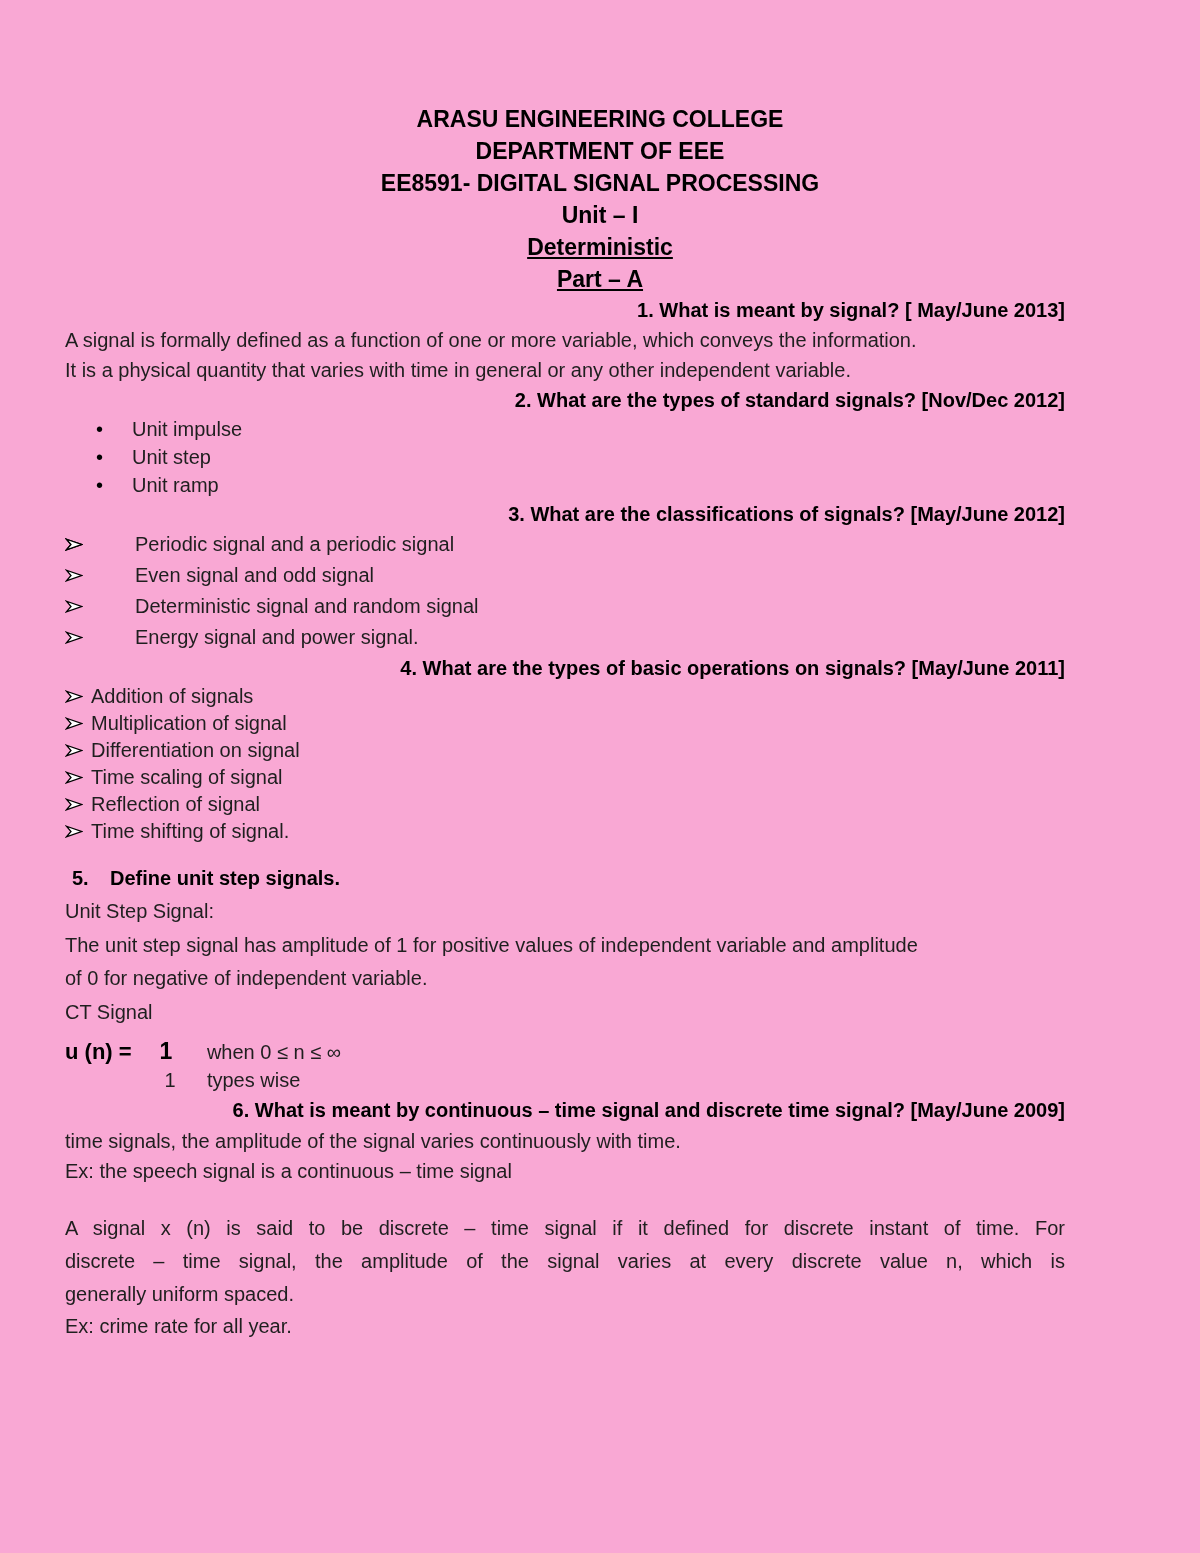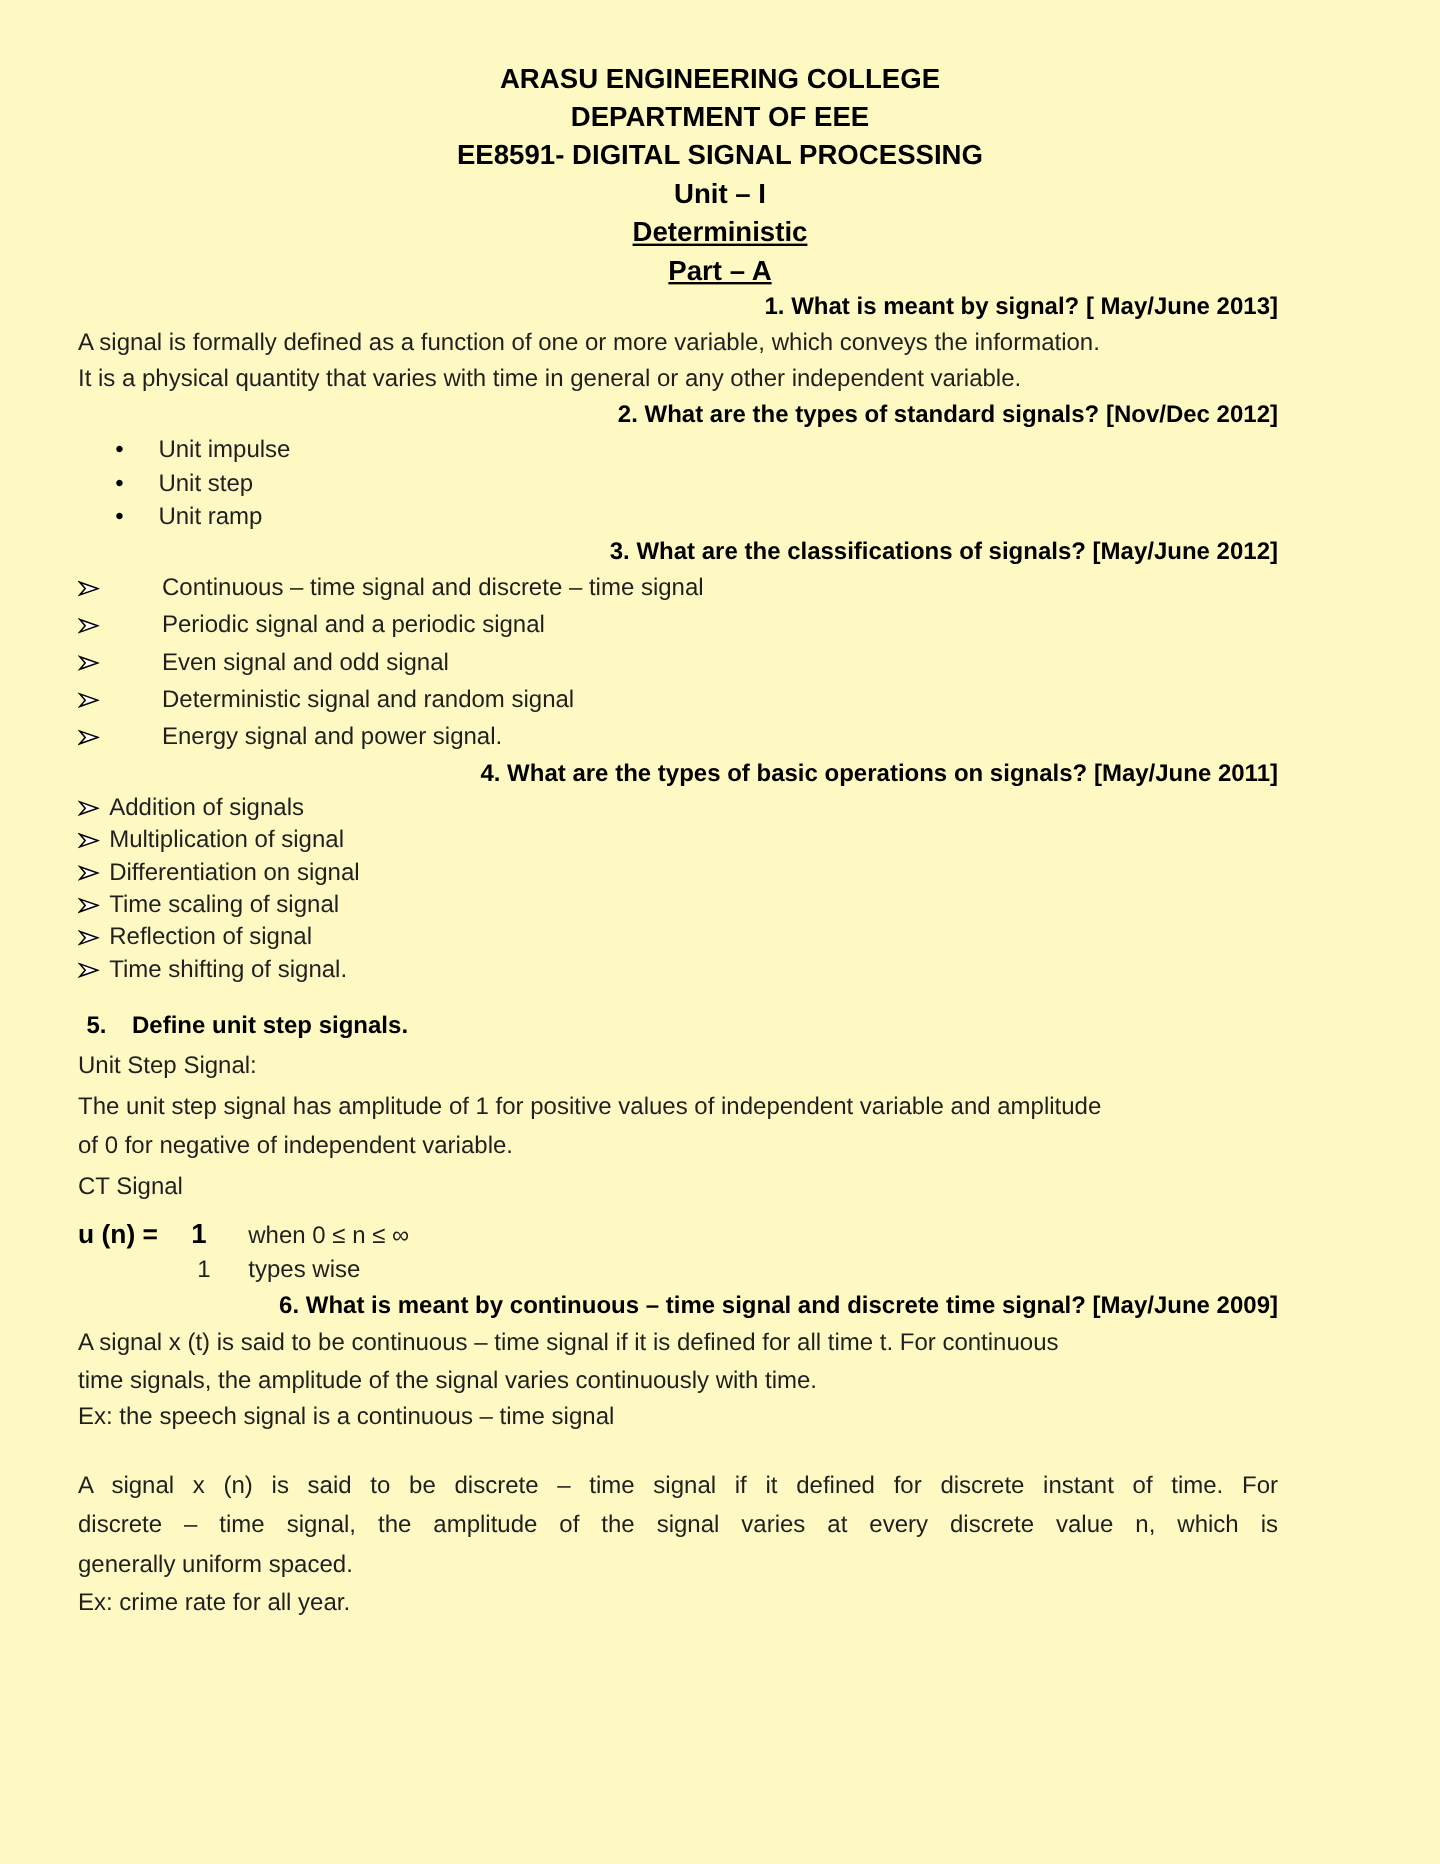--- a/index.html
+++ b/index.html
@@ -5,24 +5,24 @@
   html, body { margin: 0; padding: 0; }
   body {
     width: 1200px; height: 1553px;
     background: #ffffff;
     font-family: "Liberation Sans", "DejaVu Sans", sans-serif;
     color: #1a1a1a;
   }
   .page {
     position: relative;
     width: 1200px; height: 1553px;
-    padding: 49px 135px 0 65px;
+    padding: 103px 135px 0 65px;
     box-sizing: border-box;
     overflow: hidden;
-    background: #fef9c3;
+    background: #f9a8d4;
   }
   
   .doc-header {
     width: 1200px;
     margin-left: -65px;
     text-align: center;
     font-weight: 700;
     color: #000000;
     font-size: 23px;
     line-height: 32px;
@@ -159,21 +159,20 @@
     </div>
   </div>
 
   <div>
     <div class="qheading">3. What are the classifications of signals? [May/June 2012]</div>
 
     <div class="arrow-item wide">
       <svg class="arrow-icon" viewBox="0 0 24 18">
           <path d="M2 2 L22 9 L2 16 L8 9 Z" fill="#ffffff" stroke="#000000" stroke-width="1.7" stroke-linejoin="miter"></path>
         </svg>
-      <span>Continuous – time signal and discrete – time signal</span>
     </div>
     <div class="arrow-item wide">
       <svg class="arrow-icon" viewBox="0 0 24 18">
           <path d="M2 2 L22 9 L2 16 L8 9 Z" fill="#ffffff" stroke="#000000" stroke-width="1.7" stroke-linejoin="miter"></path>
         </svg>
       <span>Periodic signal and a periodic signal</span>
     </div>
     <div class="arrow-item wide">
       <svg class="arrow-icon" viewBox="0 0 24 18">
           <path d="M2 2 L22 9 L2 16 L8 9 Z" fill="#ffffff" stroke="#000000" stroke-width="1.7" stroke-linejoin="miter"></path>
@@ -254,21 +253,20 @@
       <div class="eq-row">
         <span class="eq-spacer"></span>
         <span class="eq-val">1</span>
         <span class="eq-cond">types wise</span>
       </div>
     </div>
   </div>
 
   <div>
     <div class="qheading">6. What is meant by continuous – time signal and discrete time signal? [May/June 2009]</div>
-    <div class="para1-line">A signal x (t) is said to be continuous – time signal if it is defined for all time t. For continuous</div>
     <div class="para1-line">time signals, the amplitude of the signal varies continuously with time.</div>
     <div class="ex-line">Ex: the speech signal is a continuous – time signal</div>
 
     <div class="para2">
       <div class="para2-line justified">A signal x (n) is said to be discrete – time signal if it defined for discrete instant of time. For</div>
       <div class="para2-line justified">discrete – time signal, the amplitude of the signal varies at every discrete value n, which is</div>
       <div class="para2-line last">generally uniform spaced.</div>
     </div>
     <div class="ex2-line">Ex: crime rate for all year.</div>
   </div>

